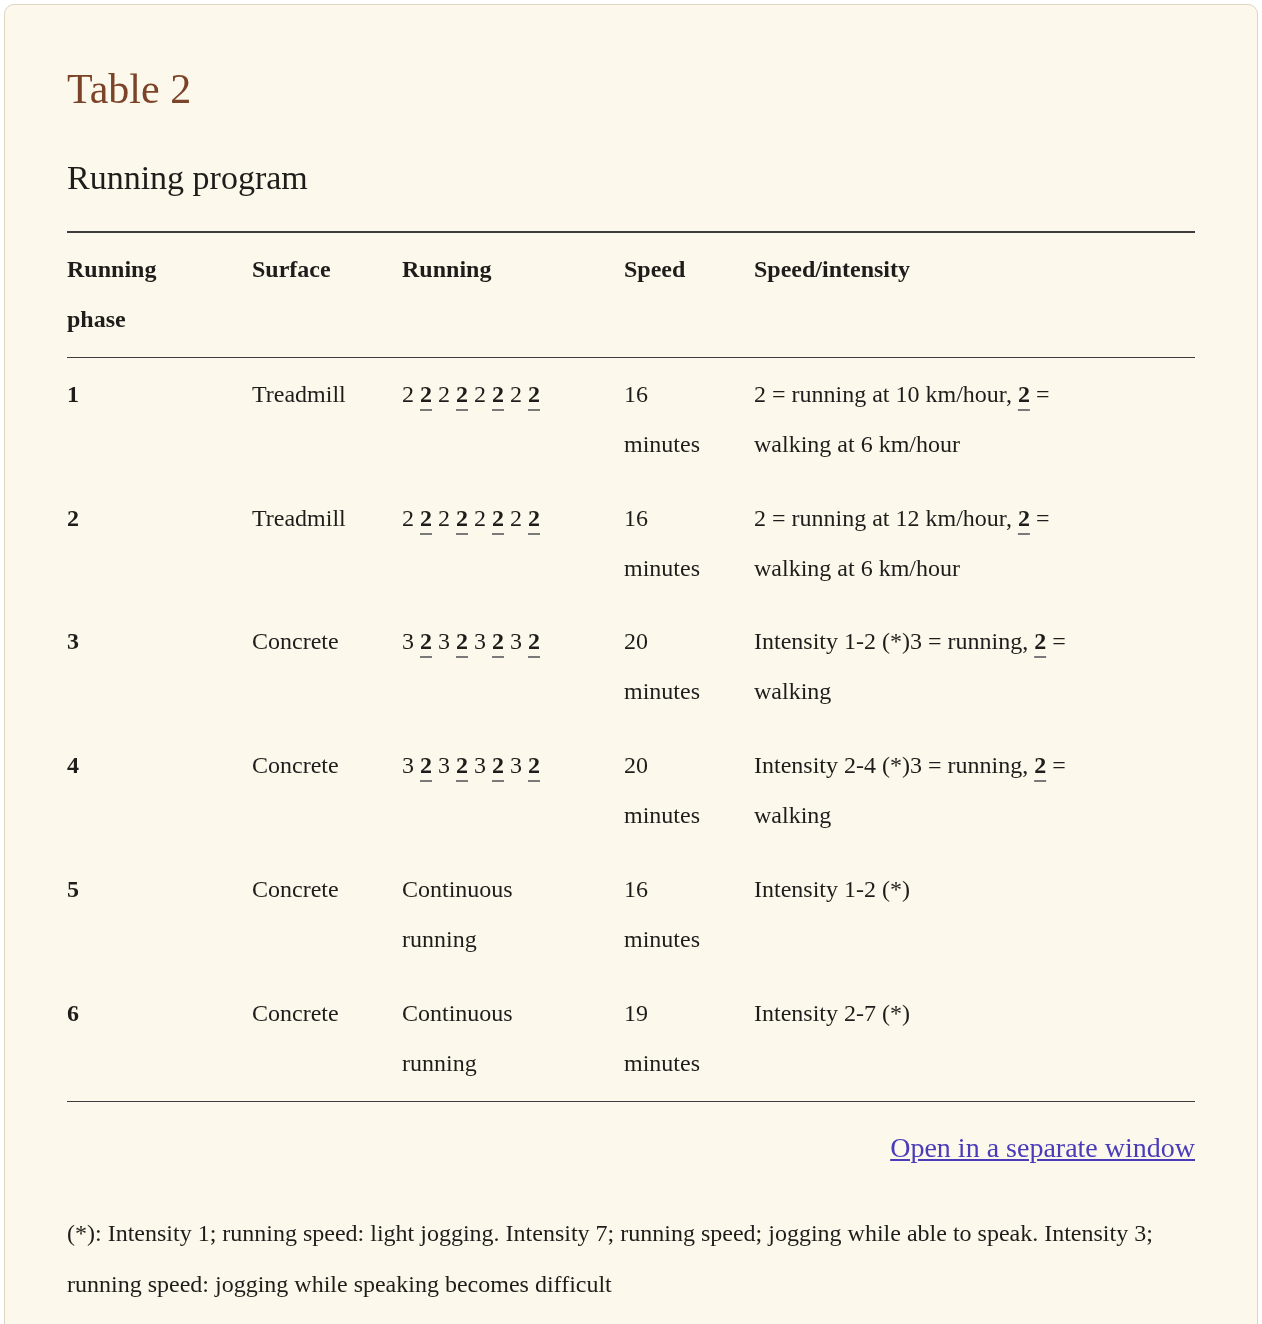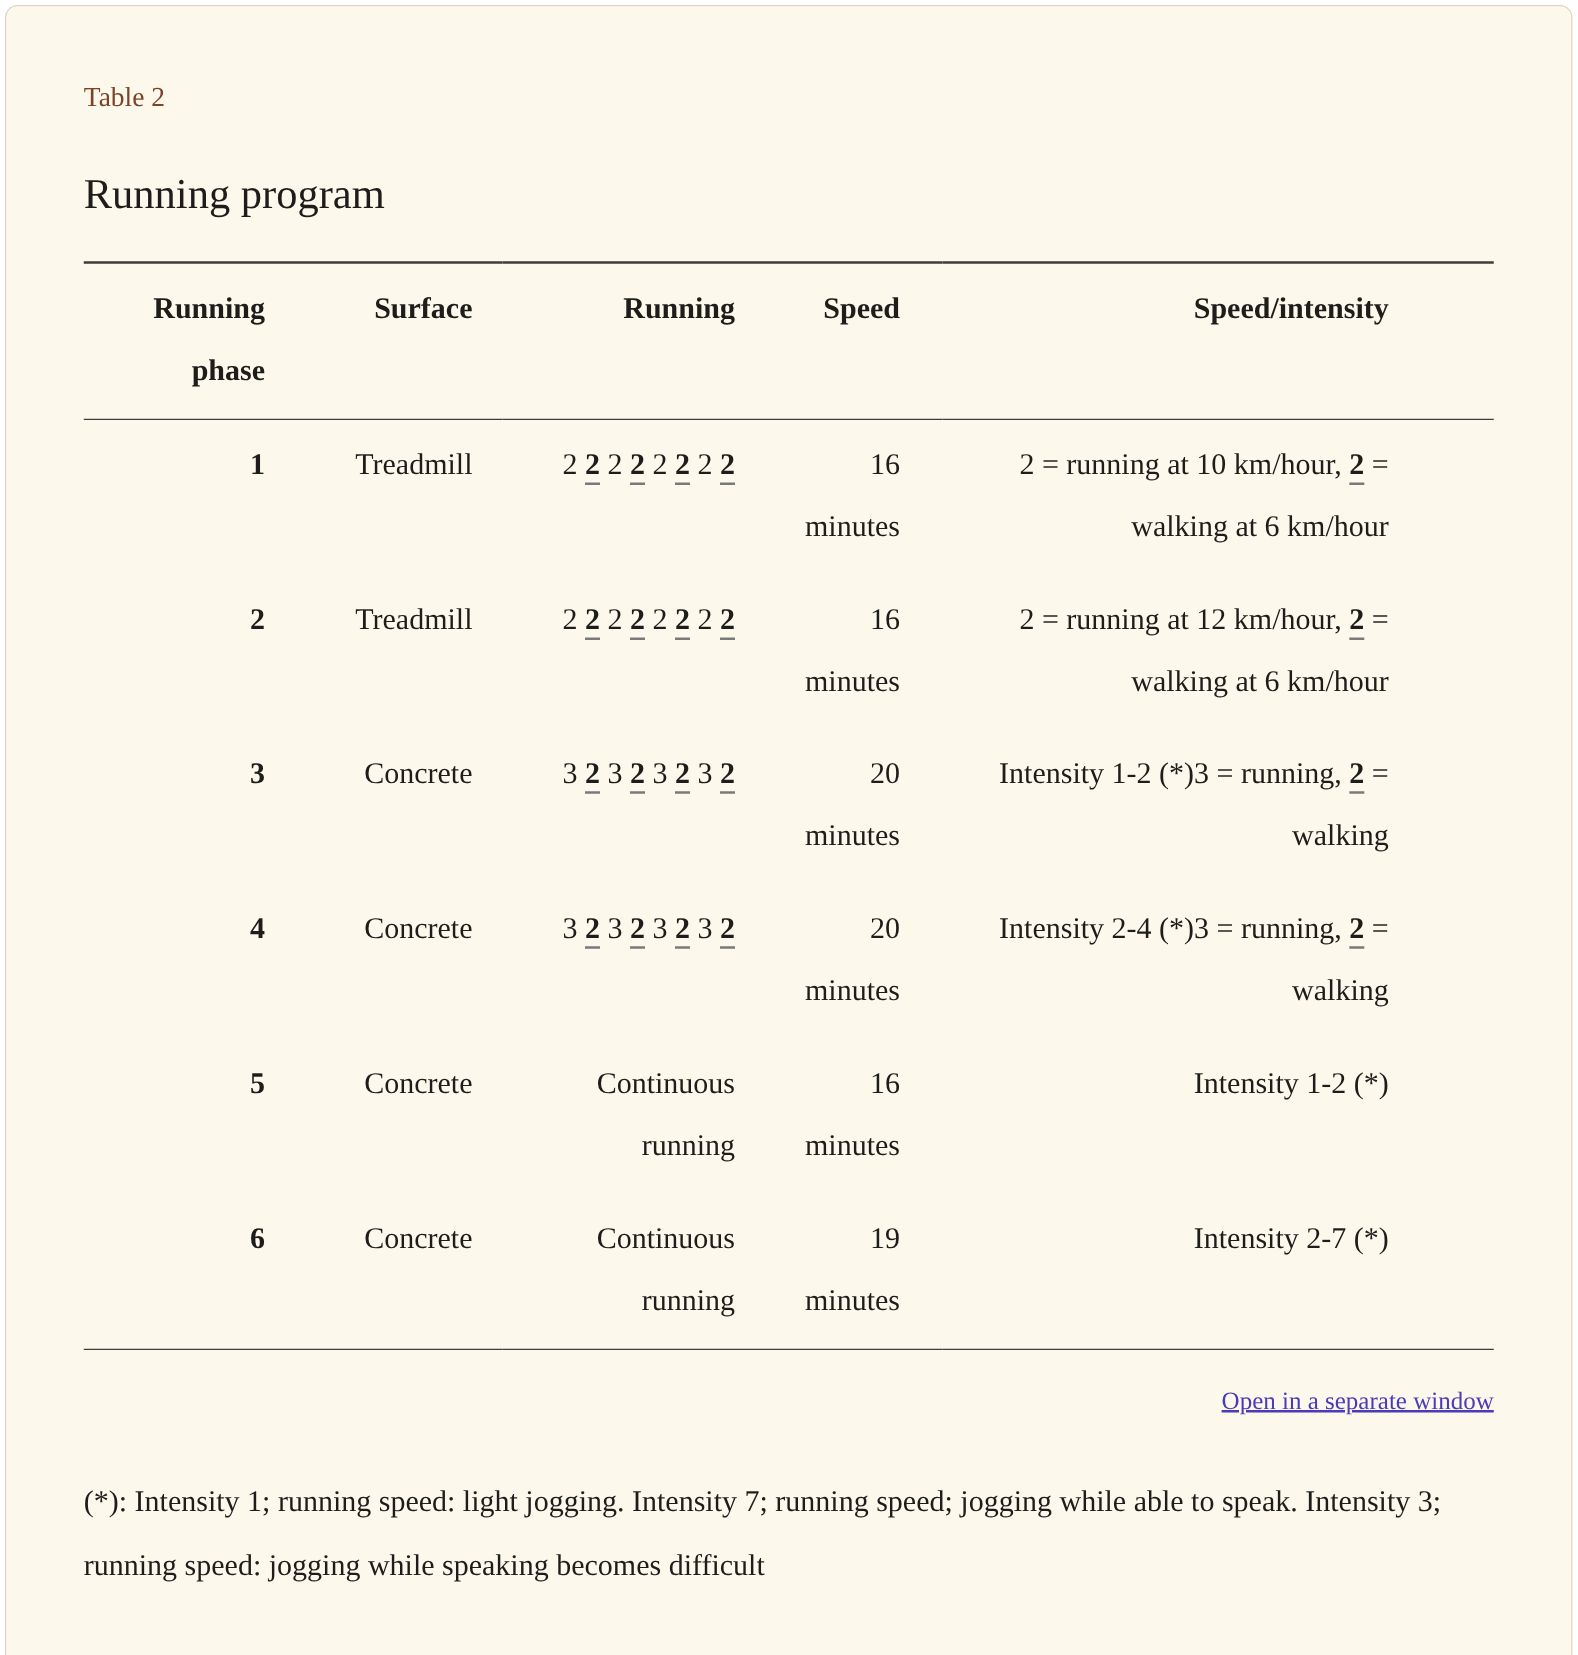--- a/index.html
+++ b/index.html
@@ -11,37 +11,37 @@
   }
   .page {
     margin: 4px;
     min-height: 1314px;
     background: #fcf9ec;
     border: 1px solid #ddd5c2;
     border-radius: 10px;
     padding: 54px 62px 48px 62px;
   }
   .table-label {
-    font-size: 22px;
+    font-size: 42px;
     font-weight: 400;
     color: #7b4328;
     margin: 6px 0 46px 0;
   }
   .table-caption {
     font-size: 34px;
     margin: 0 0 34px 0;
   }
   table.data {
     width: 100%;
     border-collapse: collapse;
     table-layout: fixed;
     font-size: 24px;
   }
   th, td {
-    text-align: right;
+    text-align: left;
     vertical-align: top;
     padding: 12px 24px 12px 0;
     line-height: 2.08;
     font-weight: 400;
   }
   thead th {
     font-weight: 700;
     border-top: 2px solid #3d3d3d;
     border-bottom: 1.5px solid #3d3d3d;
   }
@@ -53,21 +53,21 @@
   td.col-phase { font-weight: 700; }
   .emph {
     font-weight: 700;
     text-decoration: underline;
     text-decoration-color: #7a7a7a;
     text-decoration-thickness: 1.5px;
     text-underline-offset: 7px;
   }
   .link-row {
     text-align: right;
-    font-size: 20px;
+    font-size: 28px;
     margin: 30px 0 0 0;
   }
   .link-row a {
     color: #4a3bb8;
     text-decoration: underline;
     cursor: pointer;
   }
   .footnote {
     font-size: 24px;
     line-height: 2.15;

